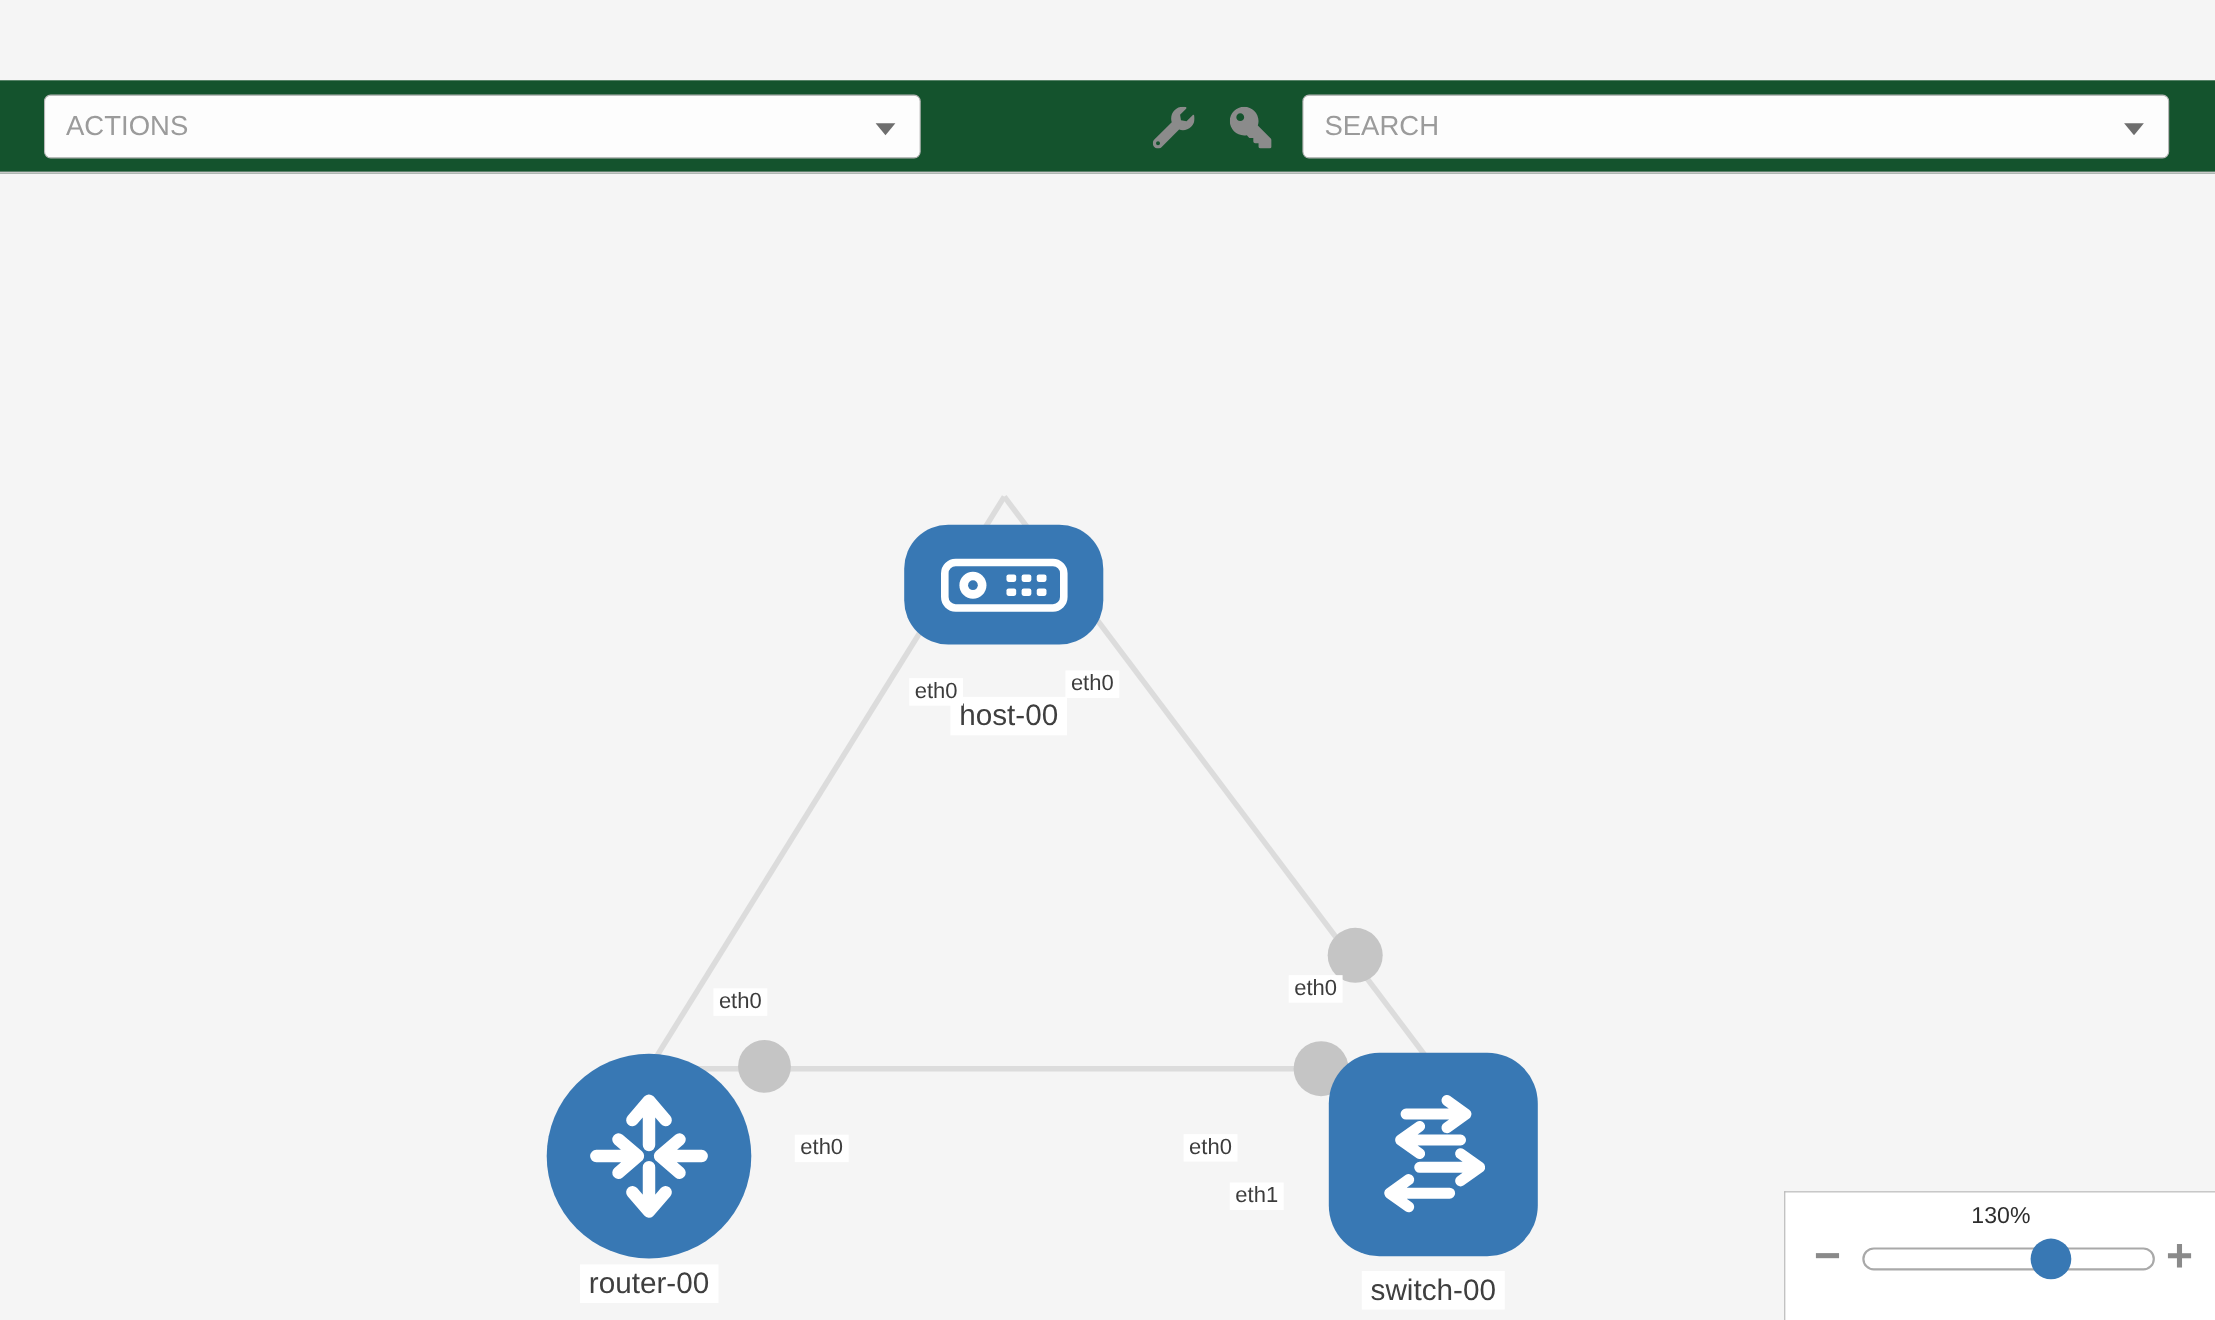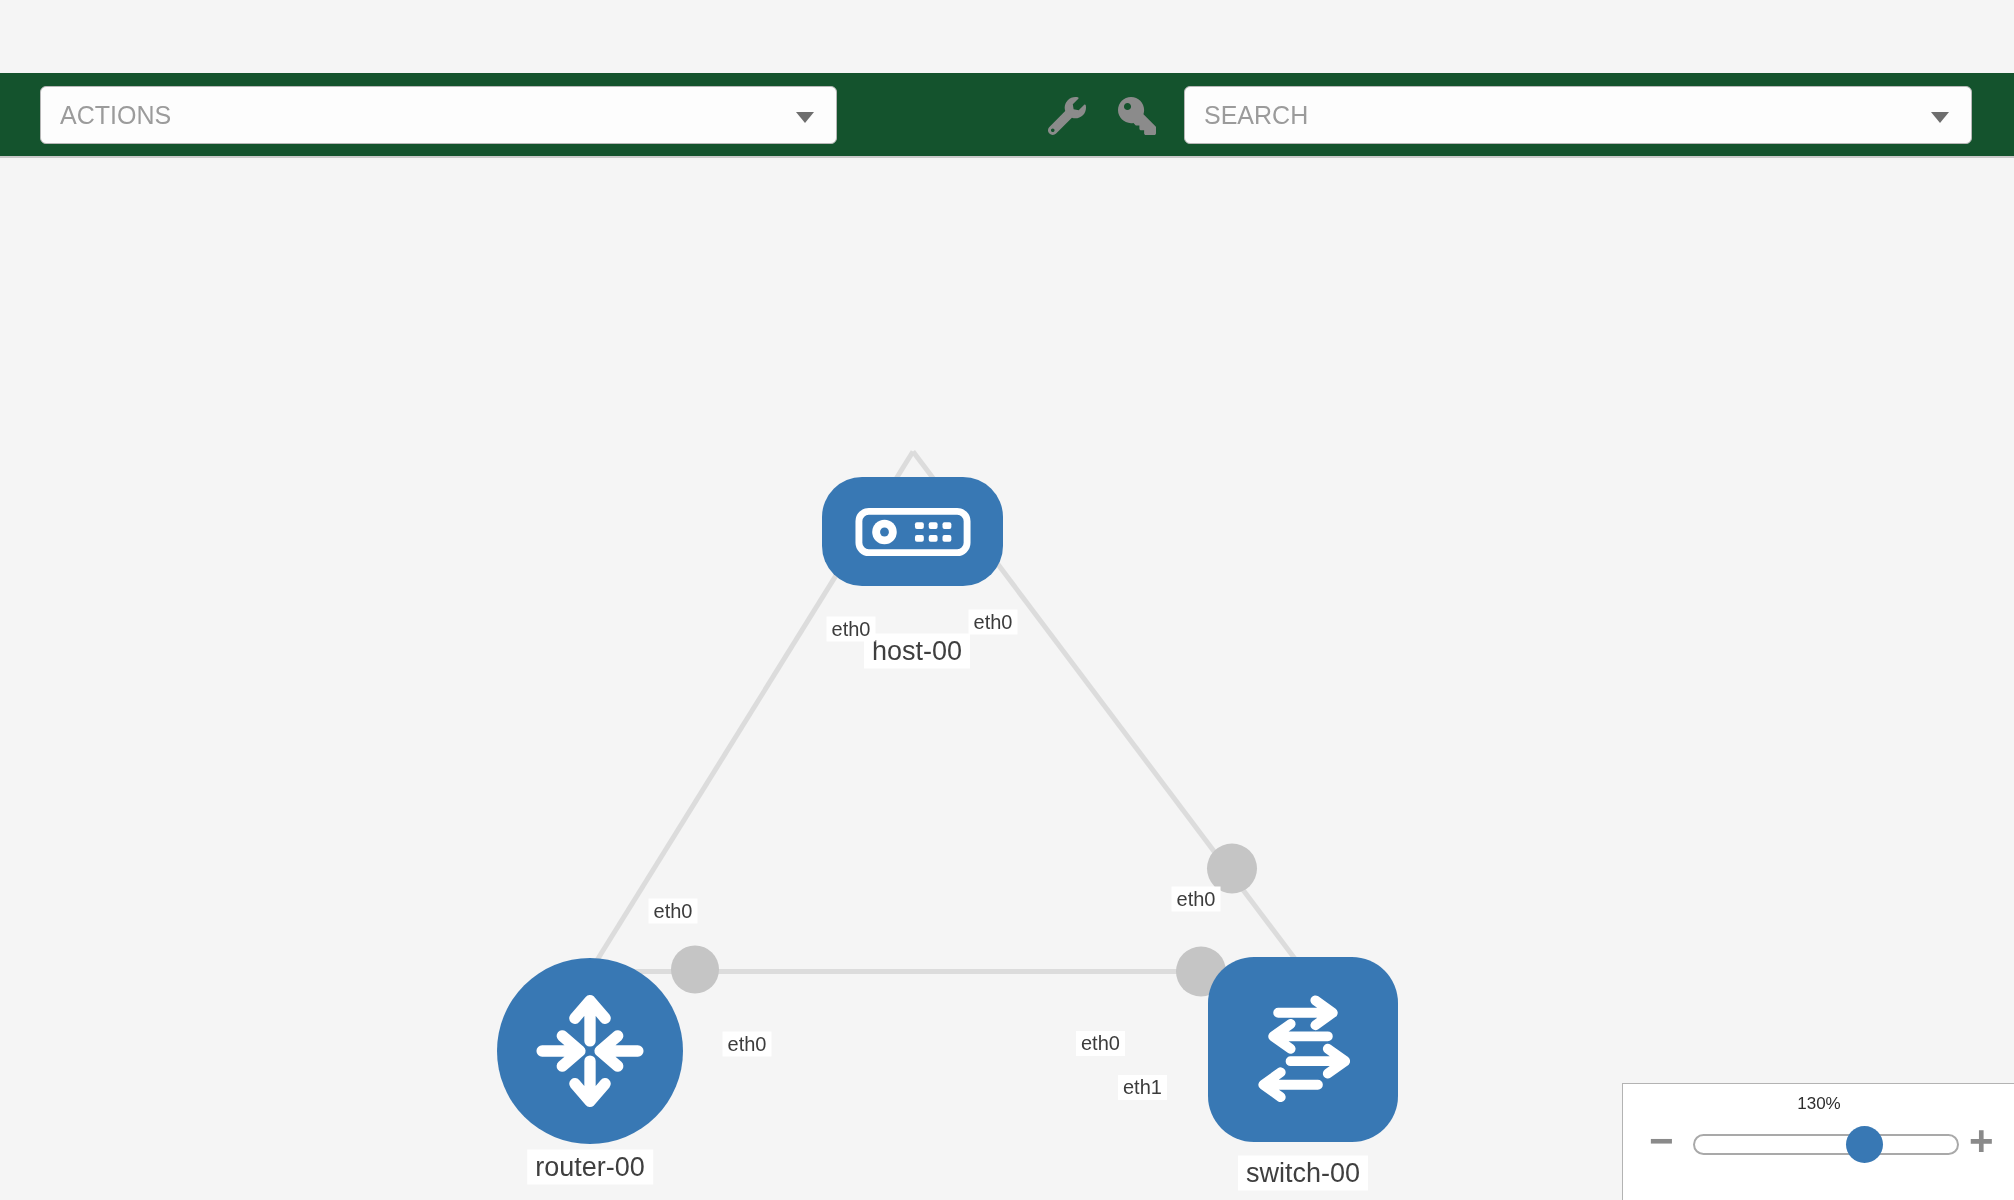--- a/index.html
+++ b/index.html
@@ -56,21 +56,21 @@
                 background:#ffffff; color:#3c3c3c; font-size:20px;
                 padding:1px 5px; white-space:nowrap; }
   .eth-label-anch { position:absolute; background:#ffffff; color:#3c3c3c;
                     font-size:20px; padding:1px 5px; white-space:nowrap; }
 
   
   .zoom-panel { position:absolute; left:1622px; top:1083px; width:392px;
                 height:117px; background:#ffffff;
                 border-top:1px solid #b3b3b3; border-left:1px solid #b3b3b3; }
   .zoom-level { position:absolute; left:0; top:10px; width:392px;
-                text-align:center; font-size:17px; color:#2e2e2e; }
+                text-align:center; font-size:21px; color:#2e2e2e; }
   .zoom-minus, .zoom-plus { position:absolute; top:36px; font-size:42px;
                 font-weight:bold; color:#8a8a8a; cursor:pointer; line-height:42px; }
   .zoom-minus { left:26px; }
   .zoom-plus  { left:346px; }
   .zoom-track { position:absolute; left:70px; top:50px; width:266px; height:21px;
                 background:#ffffff; border:2px solid #a9a9a9; border-radius:11px;
                 cursor:pointer; }
   .zoom-thumb { position:absolute; left:223px; top:42px; width:37px; height:37px;
                 border-radius:50%; background:#3878b4; cursor:grab; }
 </style>

